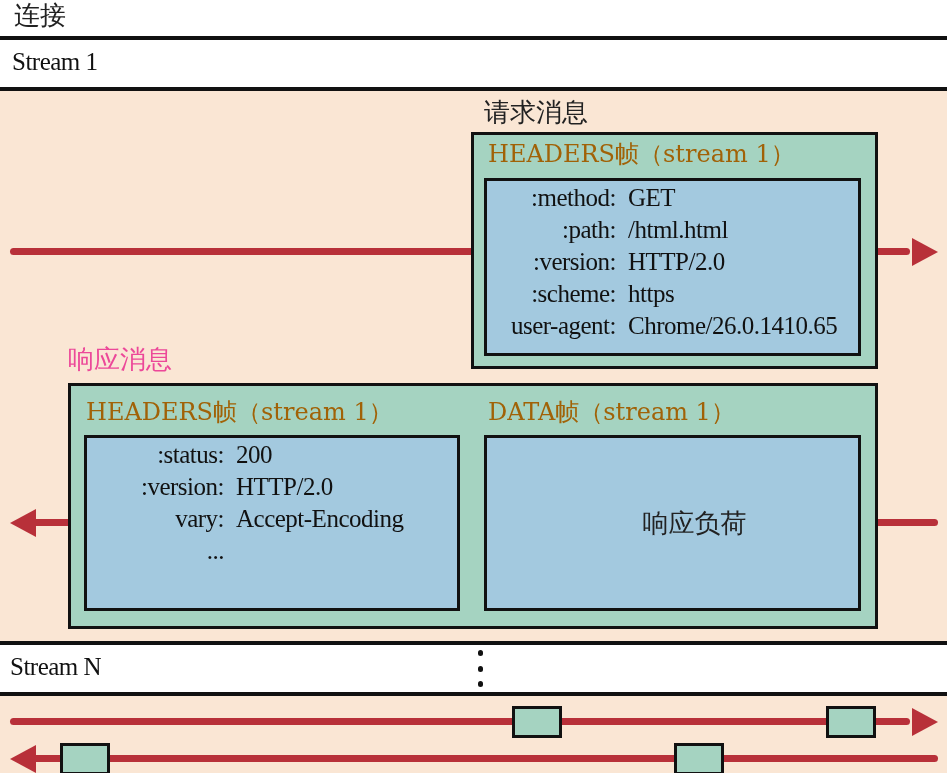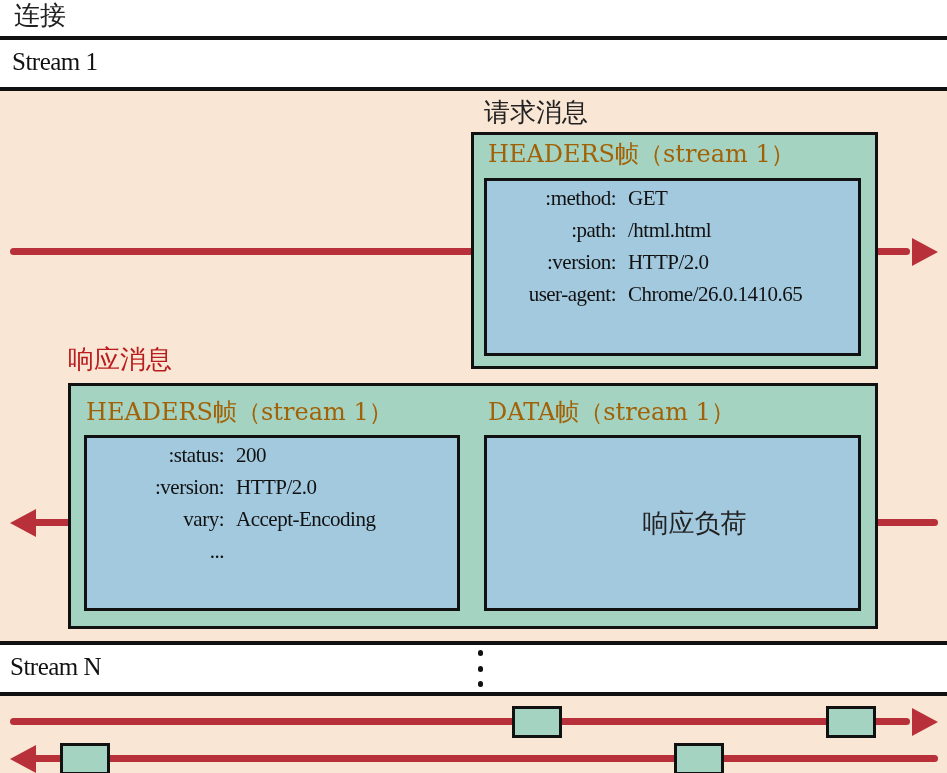--- a/index.html
+++ b/index.html
@@ -8,21 +8,21 @@
   .serif{font-family:"DejaVu Serif","Liberation Serif",serif;}
   .cond{font-family:Liberation Serif, serif;letter-spacing:-0.5px;}
   .hline{position:absolute;left:0;width:947px;height:4px;background:#111;}
   .band{position:absolute;left:0;width:947px;background:#fae6d4;}
   .arrow-line{position:absolute;height:7px;background:#b83039;border-radius:4px;}
   .head-r{position:absolute;width:0;height:0;border-top:14px solid transparent;border-bottom:14px solid transparent;border-left:26px solid #b83039;}
   .head-l{position:absolute;width:0;height:0;border-top:14px solid transparent;border-bottom:14px solid transparent;border-right:26px solid #b83039;}
   .frame{position:absolute;background:#a5d3c1;border:3px solid #111;box-sizing:border-box;}
   .inner{position:absolute;background:#a3c9df;border:3px solid #111;box-sizing:border-box;}
   .ftitle{position:absolute;font-size:24px;color:#a16207;white-space:nowrap;}
-  .kv{position:absolute;font-size:21px;color:#111;line-height:32px;white-space:nowrap;}
+  .kv{position:absolute;font-size:25px;color:#111;line-height:32px;white-space:nowrap;}
   .kv .k{display:inline-block;text-align:right;}
   .kv .v{display:inline-block;margin-left:12px;}
   .mini{position:absolute;width:50px;height:32px;background:#a5d3c1;border:3px solid #111;box-sizing:border-box;}
 </style>
 </head>
 <body>
 
 <div class="abs" style="left:14px;top:-2px;font-size:26px;color:#222;font-family:'DejaVu Sans',sans-serif;">连接</div>
 
 <div class="hline" style="top:36px;"></div>
@@ -36,24 +36,25 @@
 
 <div class="abs" style="left:484px;top:95px;font-size:26px;color:#222;font-family:'DejaVu Sans',sans-serif;">请求消息</div>
 
 <div class="frame" style="left:471px;top:132px;width:407px;height:237px;"></div>
 <div class="ftitle serif" style="left:488px;top:138px;">HEADERS帧（stream 1）</div>
 <div class="inner" style="left:484px;top:178px;width:377px;height:178px;"></div>
 <div class="kv cond" style="left:494px;top:182px;">
   <div><span class="k" style="width:122px;">:method:</span><span class="v">GET</span></div>
   <div><span class="k" style="width:122px;">:path:</span><span class="v">/html.html</span></div>
   <div><span class="k" style="width:122px;">:version:</span><span class="v">HTTP/2.0</span></div>
+  <div><span class="k" style="width:122px;">:scheme:</span><span class="v">https</span></div>
   <div><span class="k" style="width:122px;">user-agent:</span><span class="v">Chrome/26.0.1410.65</span></div>
 </div>
 
-<div class="abs" style="left:68px;top:342px;font-size:26px;color:#b91c1c;font-family:'DejaVu Sans',sans-serif;">响应消息</div>
+<div class="abs" style="left:68px;top:342px;font-size:26px;color:#ec4899;font-family:'DejaVu Sans',sans-serif;">响应消息</div>
 
 <div class="arrow-line" style="left:30px;top:519px;width:908px;"></div>
 <div class="head-l" style="left:10px;top:509px;"></div>
 
 <div class="frame" style="left:68px;top:383px;width:810px;height:246px;"></div>
 <div class="ftitle serif" style="left:86px;top:396px;">HEADERS帧（stream 1）</div>
 <div class="inner" style="left:84px;top:435px;width:376px;height:176px;"></div>
 <div class="kv cond" style="left:102px;top:439px;">
   <div><span class="k" style="width:122px;">:status:</span><span class="v">200</span></div>
   <div><span class="k" style="width:122px;">:version:</span><span class="v">HTTP/2.0</span></div>

